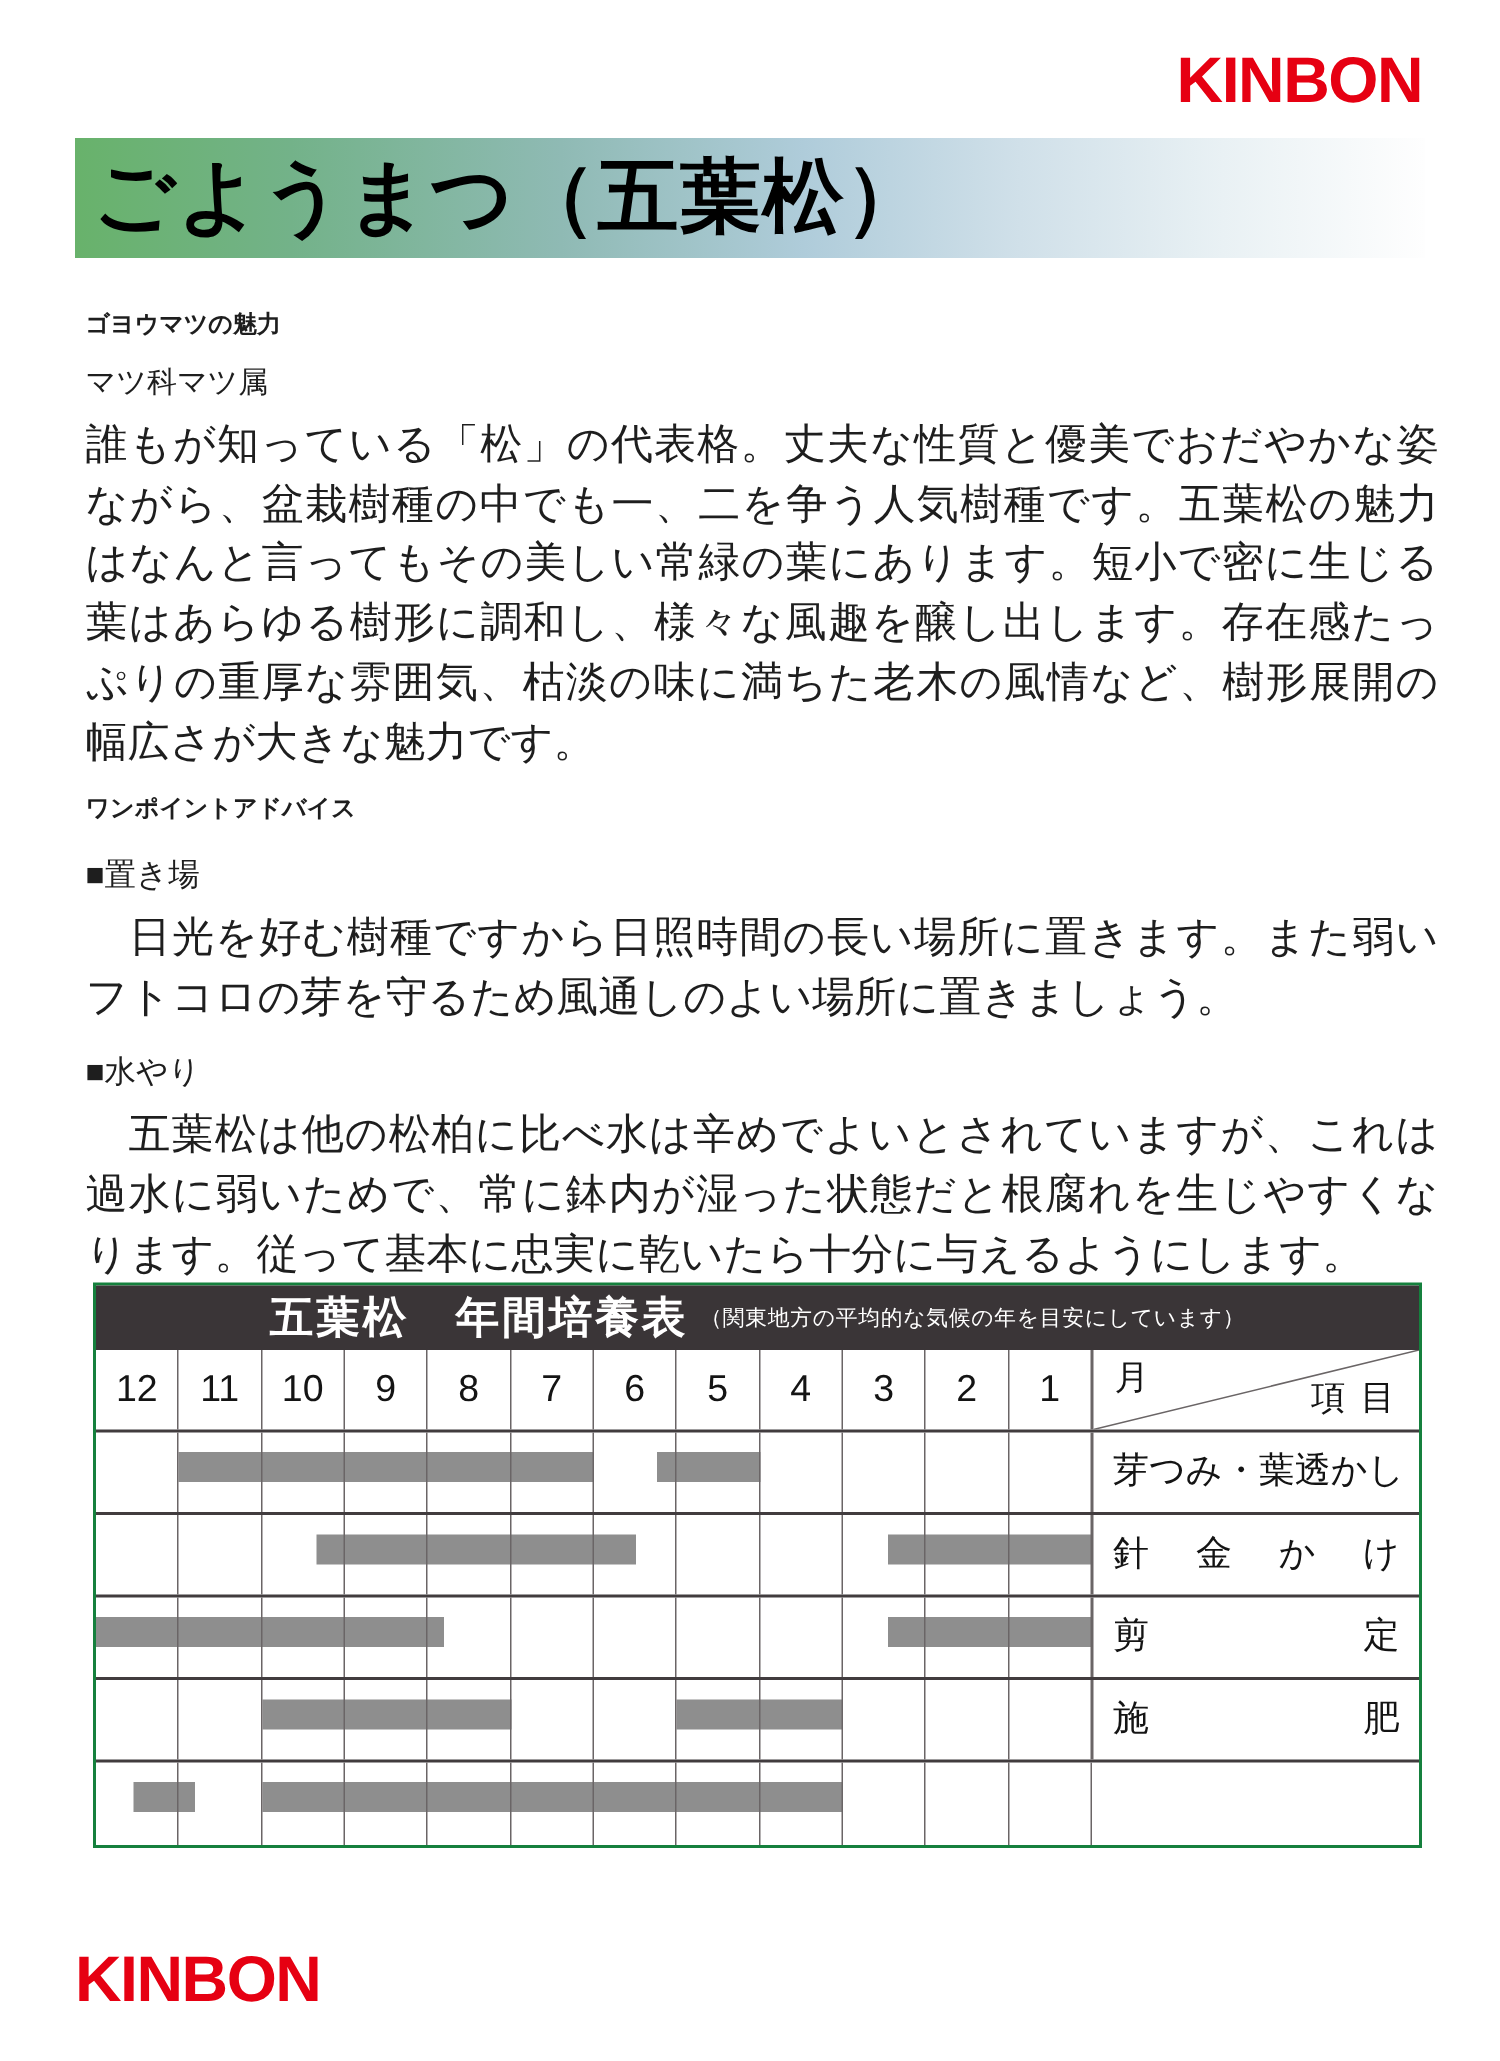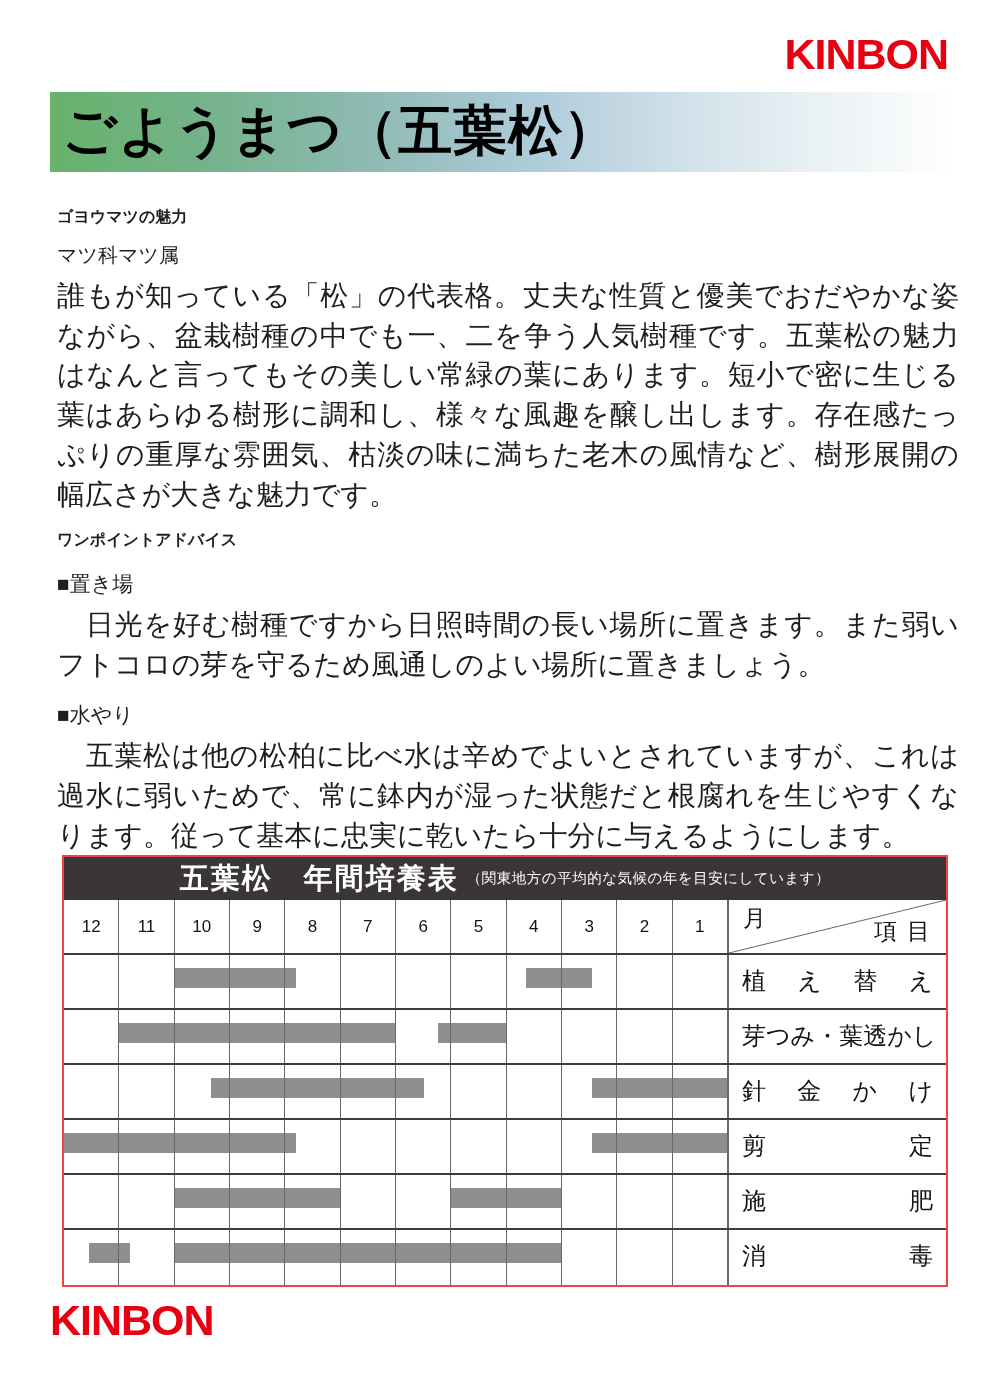--- a/index.html
+++ b/index.html
@@ -42,38 +42,38 @@
   #advice { top:513px; }
   h2.sec { font-size:16px; font-weight:bold; line-height:30px; margin-bottom:8px;margin-top:12px; }
   .family { font-size:20px; line-height:30px; margin-bottom:6px; }
   p.bodytext { font-size:28px; line-height:39.7px; text-align:justify; }
   h3.sub { font-size:21px; font-weight:normal; line-height:30px; margin:16px 0 6px; }
   #advice h3.first { margin-top:14px; }
 
   
   .care-table {
     position:absolute; left:62px; top:855px; width:886px;
-    border:2px solid #ef4444; background:#fff;
+    border:2px solid #15803d; background:#fff;
   }
   .band {
     height:43px; background:#3a3537; color:#fff;
     display:flex; align-items:center; justify-content:center; gap:8px;
   }
   .band-title {
     font-family:"Liberation Serif","DejaVu Serif",serif;
     font-size:29px; font-weight:700; letter-spacing:2px;
   }
   .band-note { font-size:14.5px; letter-spacing:0.5px; }
 
   .month-row { display:flex; height:55px; border-bottom:2px solid #413c3e; }
   .months-header { width:664px; display:grid; grid-template-columns:repeat(12,1fr); }
   .month-cell {
     border-right:1px solid #6a6566;
     display:flex; align-items:center; justify-content:center;
-    font-size:17px; color:#141414;
+    font-size:25px; color:#141414;
   }
   .corner { flex:1; position:relative; border-left:1px solid #6a6566; }
   .corner svg { position:absolute; inset:0; width:100%; height:100%; display:block; }
   .corner-month { position:absolute; top:3px; left:14px; font-size:23px; color:#141414; }
   .corner-item  { position:absolute; bottom:6px; right:6px; font-size:23px; letter-spacing:10px; color:#141414; }
 
   .data-row { display:flex; height:55px; border-bottom:2px solid #413c3e; }
   .data-row:last-child { border-bottom:none; }
   .row-months { width:664px; position:relative; }
   .bar { position:absolute; top:13px; height:20px; background:#8e8e8e; }
@@ -134,41 +134,20 @@
       <svg viewBox="0 0 100 100" preserveAspectRatio="none">
         <line x1="0" y1="100" x2="100" y2="0" stroke="#6a6566" stroke-width="1" vector-effect="non-scaling-stroke"></line>
       </svg>
       <span class="corner-month">月</span>
       <span class="corner-item">項目</span>
     </div>
   </div>
   <div id="data-rows">
       <div class="data-row">
         <div class="row-months">
-          <div class="bar" style="left: 16.6667%; width: 18.3333%; background: rgb(142, 142, 142);"></div>
-          <div class="bar" style="left: 69.5833%; width: 10%; background: rgb(142, 142, 142);"></div>
-          <div class="overlay">
-            <div></div>
-            <div></div>
-            <div></div>
-            <div></div>
-            <div></div>
-            <div></div>
-            <div></div>
-            <div></div>
-            <div></div>
-            <div></div>
-            <div></div>
-            <div></div>
-          </div>
-        </div>
-        <div class="row-label">植え替え</div>
-      </div>
-      <div class="data-row">
-        <div class="row-months">
           <div class="bar" style="left: 8.33333%; width: 41.6667%; background: rgb(142, 142, 142);"></div>
           <div class="bar" style="left: 56.25%; width: 10.4167%; background: rgb(142, 142, 142);"></div>
           <div class="overlay">
             <div></div>
             <div></div>
             <div></div>
             <div></div>
             <div></div>
             <div></div>
             <div></div>
@@ -256,18 +235,17 @@
             <div></div>
             <div></div>
             <div></div>
             <div></div>
             <div></div>
             <div></div>
             <div></div>
             <div></div>
           </div>
         </div>
-        <div class="row-label">消毒</div>
       </div>
     </div>
 </div>
 
 <div class="logo logo-bottom" style="color: rgb(230, 0, 18);">KINBON</div>
 
 </body></html>

